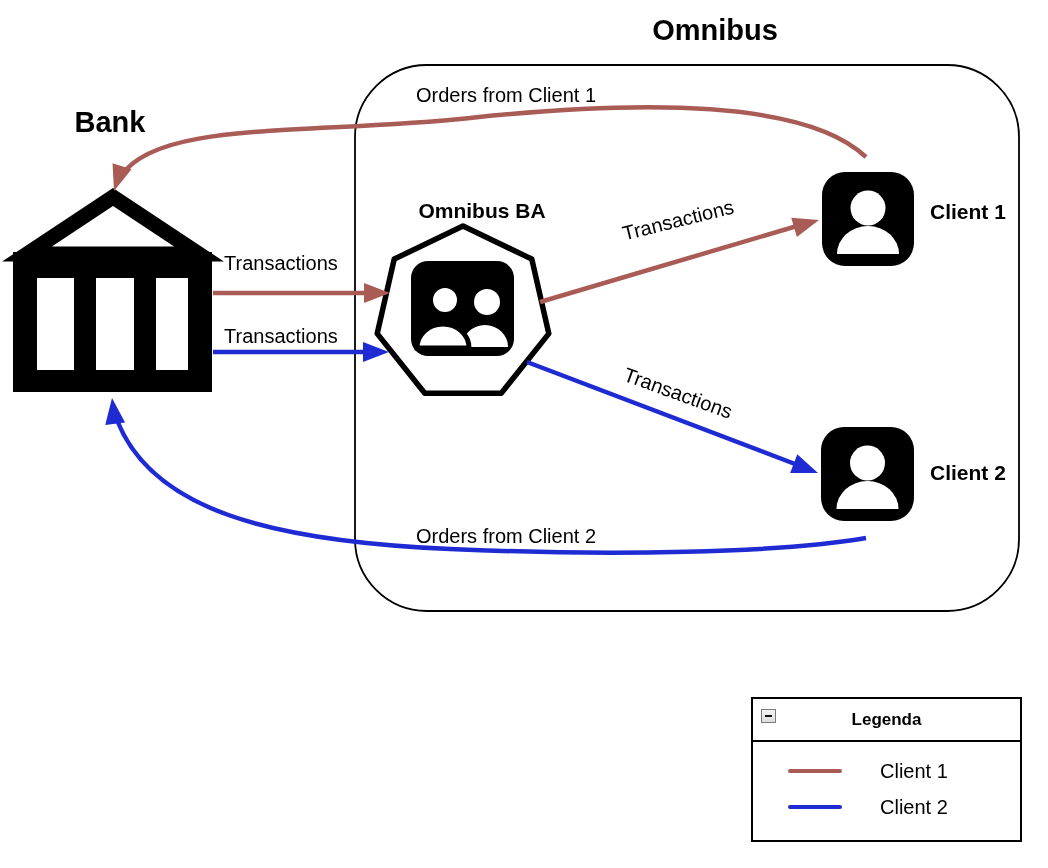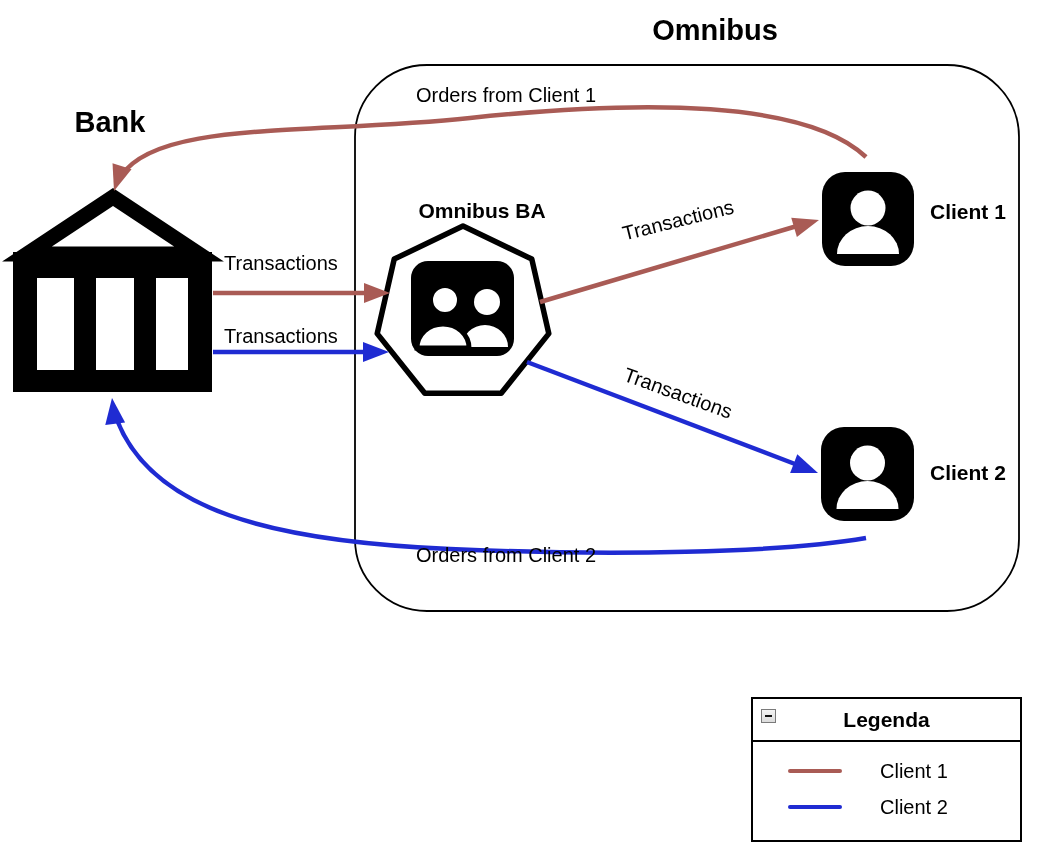--- a/index.html
+++ b/index.html
@@ -25,21 +25,21 @@
   
   .legend {
     position:absolute; left:751px; top:697px; width:271px; height:145px;
     background:#fff; border:2px solid #000; box-sizing:border-box;
   }
   .legend-header {
     position:relative; height:41px; border-bottom:2px solid #000;
   }
   .legend-title {
     position:absolute; left:0; right:0; top:0; height:36px;
-    line-height:41px; text-align:center; font-weight:bold; font-size:21px;
+    line-height:41px; text-align:center; font-weight:bold; font-size:17px;
   }
   .legend-collapse {
     position:absolute; left:8px; top:10px; width:15px; height:14px;
     background:linear-gradient(#f4f4f4,#dcdcdc);
     border:1px solid #7a7a7a; box-sizing:border-box; cursor:pointer;
   }
   .minus-bar {
     position:absolute; left:3px; top:5px; width:7px; height:2px; background:#111;
   }
   .legend-row { position:absolute; left:0; height:24px; width:100%; }
@@ -138,21 +138,21 @@
   <div class="lbl f20" style="left:224px; top:252px;">Transactions</div>
 
   <div class="lbl f20" style="left:224px; top:325px;">Transactions</div>
 
   <div class="lbl f20 center rot-red" style="left:613px; top:209px; width:130px;">Transactions</div>
 
   <div class="lbl f20 center rot-blue" style="left:613px; top:382px; width:130px;">Transactions</div>
 
   <div class="lbl f20" style="left:416px; top:84px;">Orders from Client 1</div>
 
-  <div class="lbl f20" style="left:416px; top:525px;margin-top:19px;">Orders from Client 2</div>
+  <div class="lbl f20" style="left:416px; top:525px;">Orders from Client 2</div>
 
   <div class="legend">
     <div class="legend-header">
       <div class="legend-collapse">
         <span class="minus-bar"></span>
       </div>
       <div class="legend-title">Legenda</div>
     </div>
     <div class="legend-row" style="top:60px;">
       <span class="swatch swatch-red"></span>

